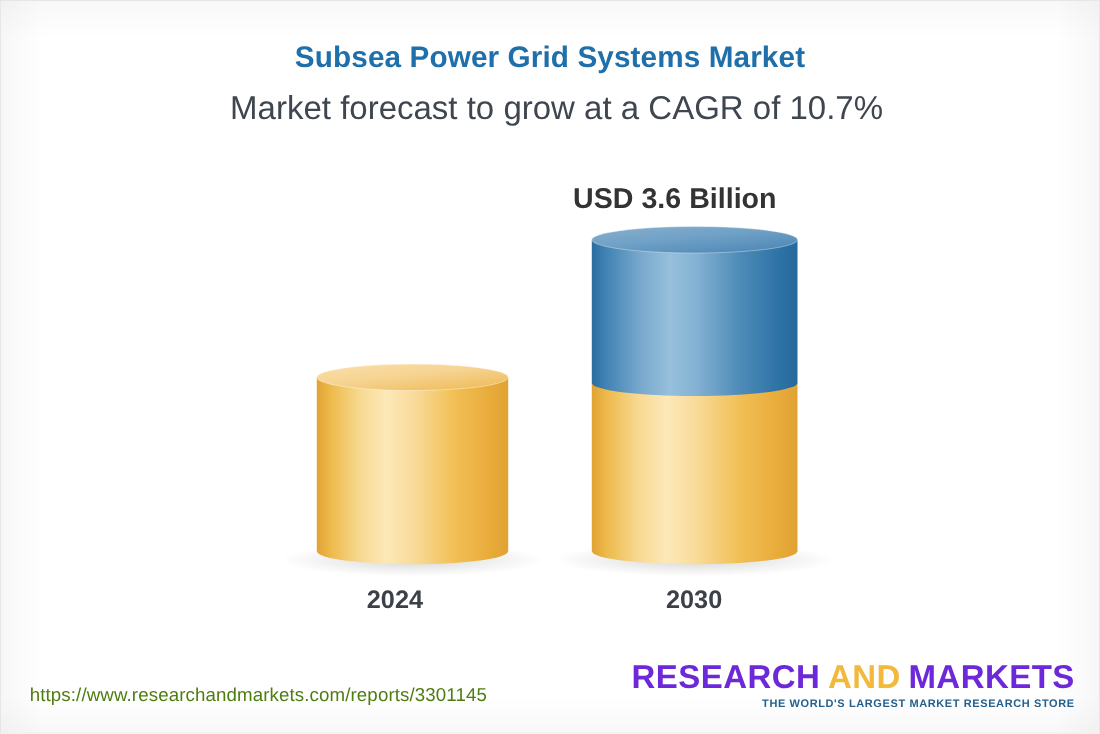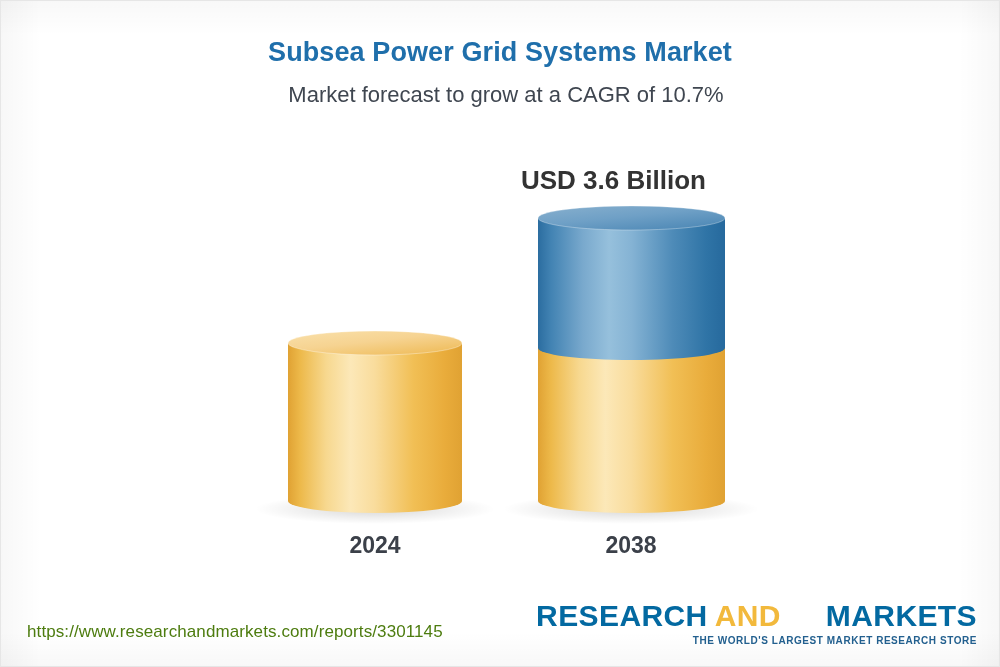--- a/index.html
+++ b/index.html
@@ -45,21 +45,21 @@
   }
   .chart-title {
     margin: 0;
     font-size: 27px;
     font-weight: bold;
     color: #1f6fab;
     letter-spacing: .1px;
   }
   .chart-subtitle {
     margin: 14px 0 0 12px;
-    font-size: 22px;
+    font-size: 30px;
     font-weight: normal;
     color: #3f4650;
   }
 
   
   .plot {
     position: absolute;
     left: 0; top: 0;
     width: 1000px;
     height: 667px;
@@ -96,21 +96,21 @@
     right: 22px;
     top: 600px;
     text-align: right;
   }
   .logo-word {
     font-size: 30px;
     font-weight: bold;
     letter-spacing: .4px;
     line-height: 1;
   }
-  .logo-research, .logo-markets { color: #0369a1; margin-left: 38px; }
+  .logo-research, .logo-markets { color: #6d28d9; }
   .logo-and { color: #f2b93c; }
   .logo-tagline {
     margin-top: 5px;
     font-size: 10px;
     font-weight: bold;
     color: #23608f;
     letter-spacing: .55px;
     line-height: 1;
   }
 </style>
@@ -189,23 +189,23 @@
         <path d="M537,217 L537,347 A93.5,12 0 0 0 724,347 L724,217 Z" fill="url(#gBlueBody)"></path>
 
         <ellipse cx="630.5" cy="217" rx="93.5" ry="12" fill="url(#gBlueCap)"></ellipse>
         <ellipse cx="630.5" cy="217" rx="93.5" ry="12" fill="none" stroke="rgba(255,255,255,0.40)" stroke-width="0.8"></ellipse>
       </g>
     </svg>
 
 
     <div class="value-label" style="left:520px; top:164px; width:220px;">USD 3.6 Billion</div>
 
-    <div class="year-label" style="left:274px; top:531px; width:200px;">2024</div>
-
-    <div class="year-label" style="left:530px; top:531px; width:200px;">2038</div>
+    <div class="year-label" style="left:258px; top:531px; width:200px;">2024</div>
+
+    <div class="year-label" style="left:530px; top:531px; width:200px;">2030</div>
   </div>
 
   <a class="footer-url" href="#" style="text-decoration:none;">https://www.researchandmarkets.com/reports/3301145</a>
 
   <div class="logo">
     <div class="logo-word">
       <span class="logo-research">RESEARCH</span><span class="logo-and" style="margin:0 7px;">AND</span><span class="logo-markets">MARKETS</span>
     </div>
     <div class="logo-tagline">THE WORLD'S LARGEST MARKET RESEARCH STORE</div>
   </div>

